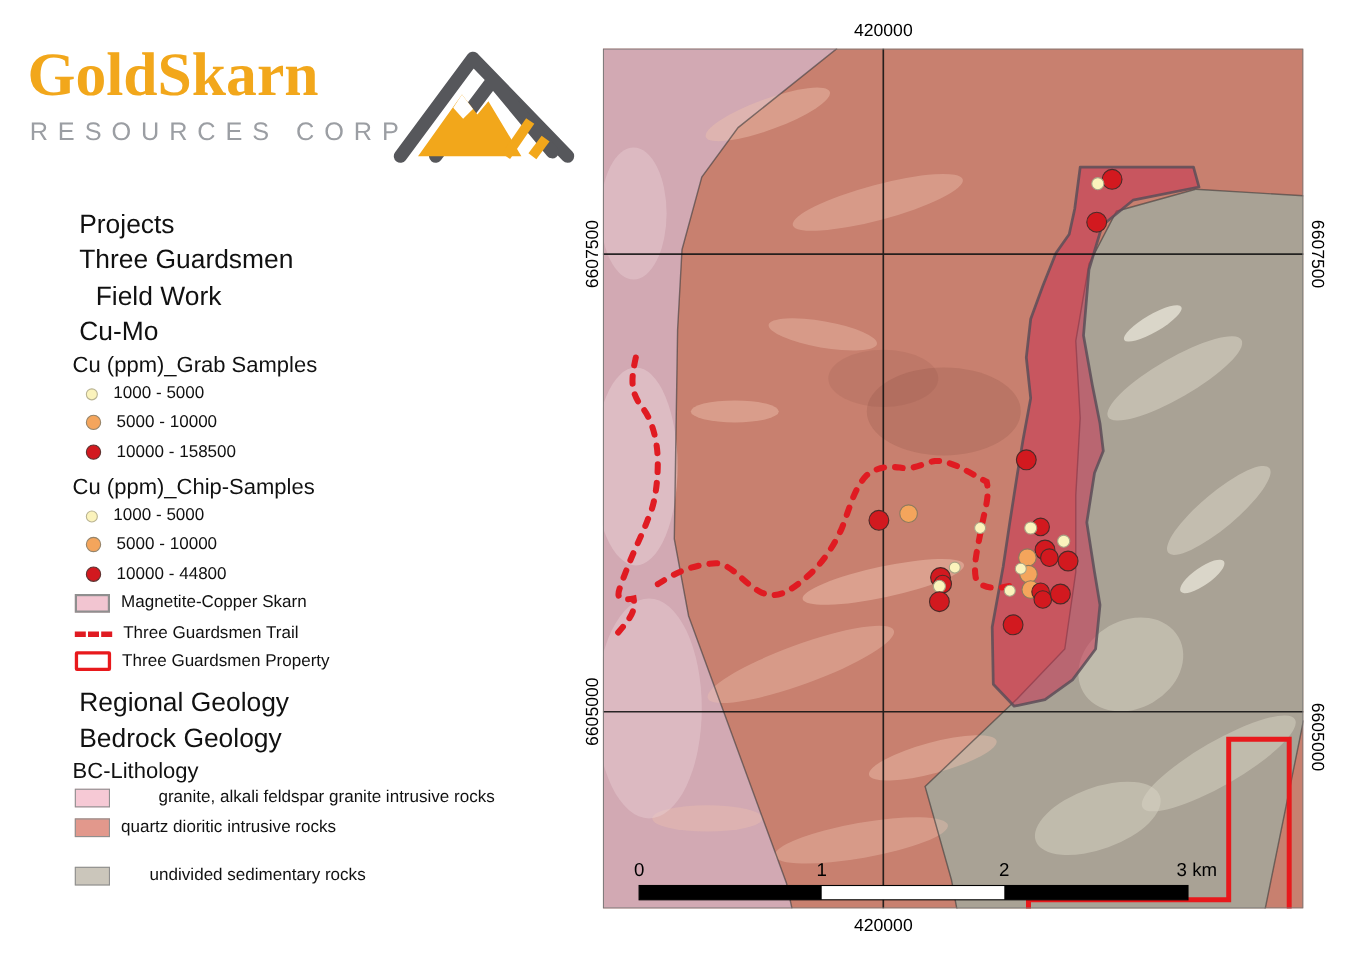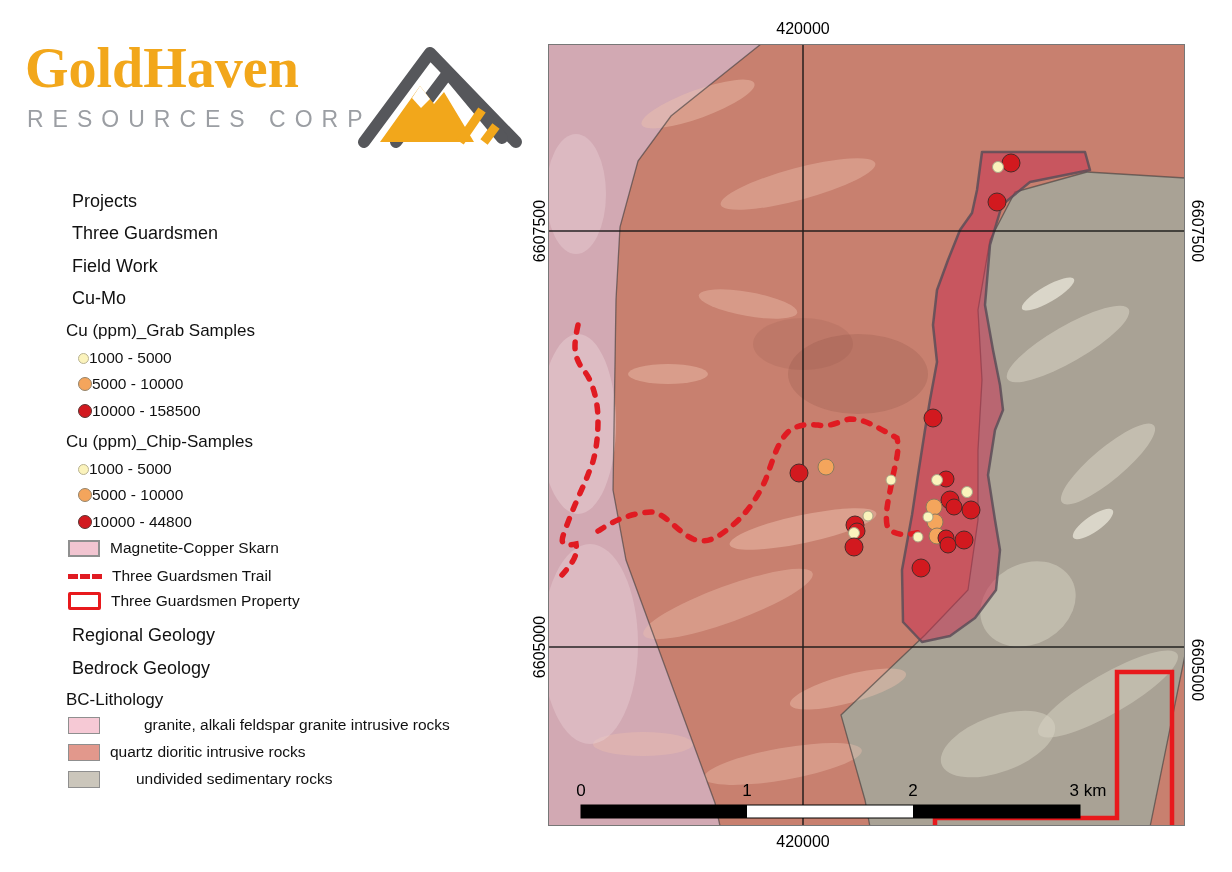--- a/index.html
+++ b/index.html
@@ -4,23 +4,23 @@
 <style>
   html,body{margin:0;padding:0;width:1232px;height:872px;background:#ffffff;overflow:hidden;
             font-family:"Liberation Sans","DejaVu Sans",sans-serif;}
   
   #logo{position:absolute;left:25px;top:38px;width:500px;height:110px;}
   #logo-word{position:absolute;left:0;top:2px;font-family:"Liberation Serif","DejaVu Serif",serif;
              font-weight:bold;font-size:56px;letter-spacing:0px;line-height:1;}
   #logo-sub{position:absolute;left:2px;top:68px;font-size:23px;letter-spacing:9px;font-weight:400;}
   #logo-mark{position:absolute;left:325px;top:0px;}
   
-  .leg-h1{position:absolute;left:72px;font-size:18px;color:#111;}
-  .leg-h2{position:absolute;left:66px;font-size:17px;color:#111;}
-  .leg-row{position:absolute;left:78px;display:flex;align-items:center;font-size:15.5px;color:#111;}
+  .leg-h1{position:absolute;left:72px;font-size:24px;color:#111;}
+  .leg-h2{position:absolute;left:66px;font-size:20px;color:#111;}
+  .leg-row{position:absolute;left:78px;display:flex;align-items:center;gap:14px;font-size:15.5px;color:#111;}
   .leg-row .lbl{white-space:nowrap;}
   .dot{border-radius:50%;display:inline-block;box-sizing:border-box;}
   .dot.small{width:11px;height:11px;border:1px solid #b9b392;}
   .dot.mid{width:14px;height:14px;border:1px solid #94846b;}
   .dot.big{width:14px;height:14px;border:1px solid #5d3432;}
   .leg-row2{position:absolute;left:68px;display:flex;align-items:center;gap:10px;font-size:15.5px;color:#111;}
   .swatch{width:32px;height:17px;box-sizing:border-box;border:1.5px solid #8f8f8f;display:inline-block;}
   .swatch.prop{border:3.5px solid #e8191c;background:#fff;border-radius:2px;width:33px;height:18px;}
   .trail-line{width:34px;height:0;border-top:5px dashed #e01b22;display:inline-block;}
   
@@ -28,35 +28,35 @@
   .coord{position:absolute;font-size:16px;color:#000;white-space:nowrap;}
   .coord.rotl{transform:translate(-50%,-50%) rotate(-90deg);}
   .coord.rotr{transform:translate(-50%,-50%) rotate(90deg);}
   .coord.hc{transform:translateX(-50%);}
   text{font-family:"Liberation Sans","DejaVu Sans",sans-serif;}
 </style>
 </head>
 <body>
 
 <div id="logo">
-  <div id="logo-word"><span style="color:#F2A71B;">Gold</span><span style="color:#F2A71B;">Haven</span></div>
+  <div id="logo-word"><span style="color:#F2A71B;">Gold</span><span style="color:#F2A71B;">Skarn</span></div>
   <div id="logo-sub" style="color:#9B9EA3;">RESOURCES CORP.</div>
   <svg id="logo-mark" width="180" height="115" viewBox="0 0 180 115">
     <path d="M14 104 L80 15 L166 104" fill="none" stroke="#56575B" stroke-width="12" stroke-linecap="round" stroke-linejoin="round"></path>
     <path d="M46 104 L98 35 L152 100" fill="none" stroke="#56575B" stroke-width="12" stroke-linecap="round" stroke-linejoin="round"></path>
     <path d="M30 104 L70 48 L84 66 L94 54 L124 104 Z" fill="#F2A71B"></path>
     <path d="M62 60 L70 48 L80 61 L71 70 Z" fill="#ffffff"></path>
     <path d="M132 72 L110 104" stroke="#F2A71B" stroke-width="9"></path>
     <path d="M146 88 L134 104" stroke="#F2A71B" stroke-width="9"></path>
   </svg>
 </div>
 
 <div class="leg-h1" style="top:191px;">Projects</div>
 <div class="leg-h1" style="top:223px;text-align:right;">Three Guardsmen</div>
-<div class="leg-h1" style="top:256px;">Field Work</div>
+<div class="leg-h1" style="top:256px;margin-left:15px;">Field Work</div>
 <div class="leg-h1" style="top:288px;">Cu-Mo</div>
 
 <div class="leg-h2" style="top:321px;">Cu (ppm)_Grab Samples</div>
 <div class="leg-row" style="top:349px;">
   <span class="dot small" style="background: rgb(251, 243, 188);"></span>
   <span class="lbl">1000 - 5000</span>
 </div>
 <div class="leg-row" style="top:375px;">
   <span class="dot mid" style="background: rgb(244, 165, 92);"></span>
   <span class="lbl">5000 - 10000</span>
@@ -98,21 +98,21 @@
 <div class="leg-h2" style="top:690px;">BC-Lithology</div>
 
 <div class="leg-row2" style="top:716px;gap:44px;">
   <span class="swatch" style="background: rgb(246, 201, 213);"></span>
   <span class="lbl">granite, alkali feldspar granite intrusive rocks</span>
 </div>
 <div class="leg-row2" style="top:743px;justify-content:center;">
   <span class="swatch" style="background: rgb(226, 152, 140);"></span>
   <span class="lbl">quartz dioritic intrusive rocks</span>
 </div>
-<div class="leg-row2" style="top:770px;gap:36px;">
+<div class="leg-row2" style="top:787px;gap:36px;">
   <span class="swatch" style="background: rgb(203, 198, 187);"></span>
   <span class="lbl">undivided sedimentary rocks</span>
 </div>
 
 <div class="coord hc" style="left:803px;top:20px;">420000</div>
 <div class="coord hc" style="left:803px;top:833px;">420000</div>
 <div class="coord rotl" style="left:540px;top:231px;">6607500</div>
 <div class="coord rotl" style="left:540px;top:647px;">6605000</div>
 <div class="coord rotr" style="left:1197px;top:231px;">6607500</div>
 <div class="coord rotr" style="left:1197px;top:670px;">6605000</div>

